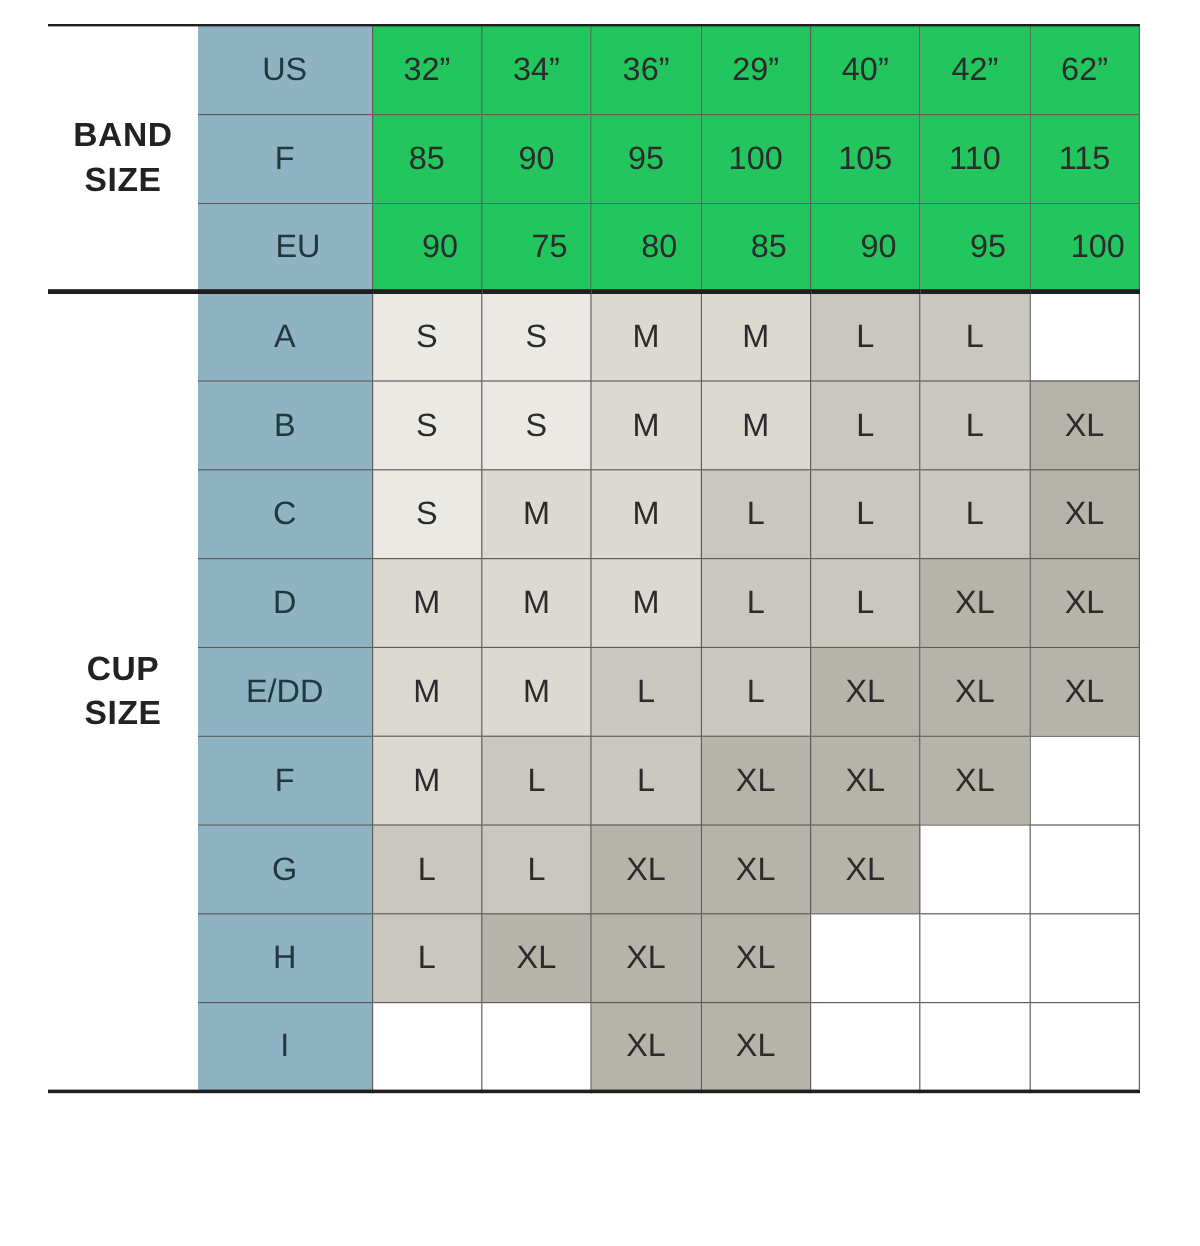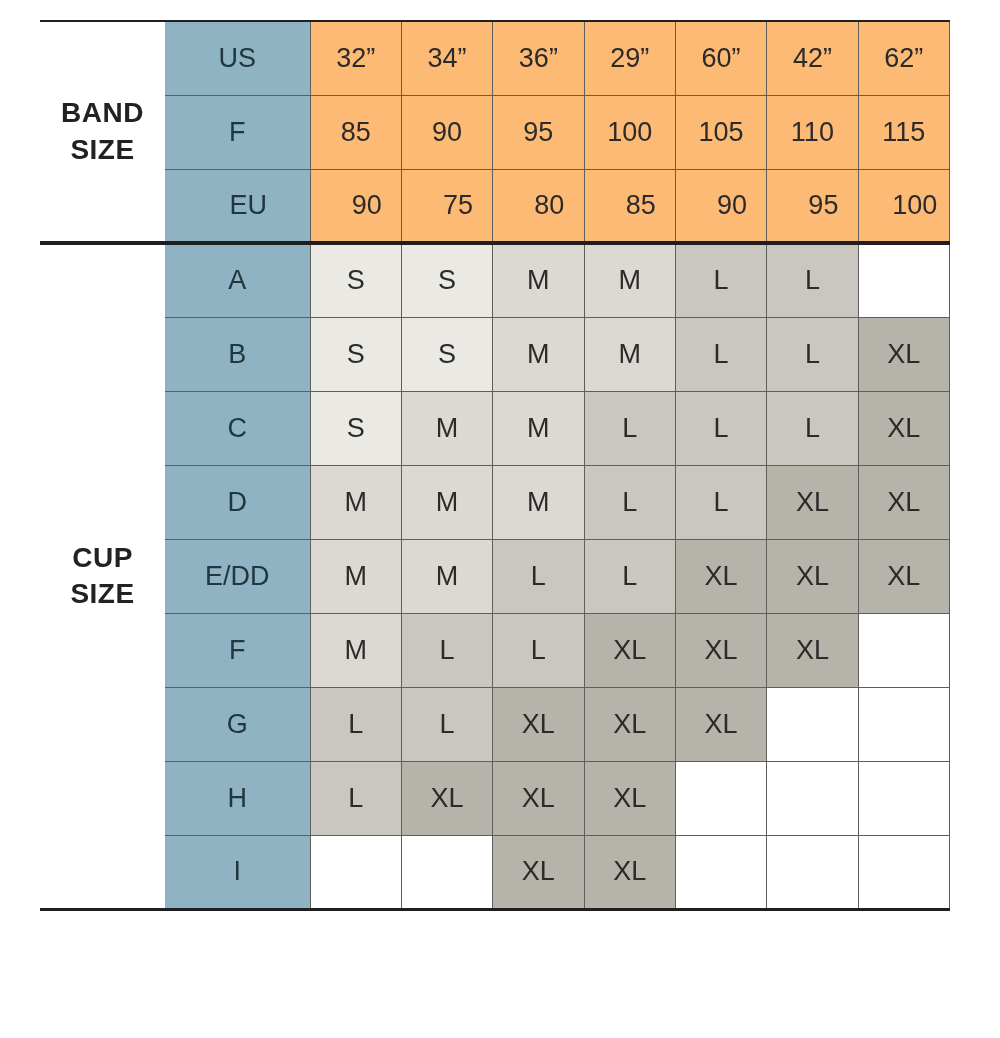--- a/index.html
+++ b/index.html
@@ -48,21 +48,21 @@
     color: #222222;
     white-space: pre-line;
   }
   td.section-label.band { border-bottom: 4px solid var(--heavy-line, #181818); }
   tr.section-last td    { border-bottom: 4px solid var(--heavy-line, #181818); padding-left: 22px; }
   td.key-cell {
     background: var(--key-column-blue, #8fb3c2);
     color: var(--key-text, #21373f);
     border-left: none;
   }
-  .cell-plain { background: #fdba74; }
+  .cell-plain { background: #22c55e; }
   .cell-empty { background: #ffffff; }
   .cell-s  { background: var(--cell-s,  #ebe9e4); }
   .cell-m  { background: var(--cell-m,  #dcd9d3); }
   .cell-l  { background: var(--cell-l,  #cac7c0); }
   .cell-xl { background: var(--cell-xl, #b6b3ab); }
   .item-number {
     margin: 11px 0 0 -12px;
     font-size: 22px;
     font-weight: 500;
     color: #1c1c1c;
@@ -87,21 +87,21 @@
     </colgroup>
     <tbody id="band-body">
         <tr>
           <td class="section-label band" rowspan="3">BAND
 SIZE</td>
           <td class="key-cell">US</td>
           <td class="cell-plain">32”</td>
           <td class="cell-plain">34”</td>
           <td class="cell-plain">36”</td>
           <td class="cell-plain">29”</td>
-          <td class="cell-plain">60”</td>
+          <td class="cell-plain">40”</td>
           <td class="cell-plain">42”</td>
           <td class="cell-plain">62”</td>
         </tr>
         <tr>
           <td class="key-cell">F</td>
           <td class="cell-plain">85</td>
           <td class="cell-plain">90</td>
           <td class="cell-plain">95</td>
           <td class="cell-plain">100</td>
           <td class="cell-plain">105</td>

